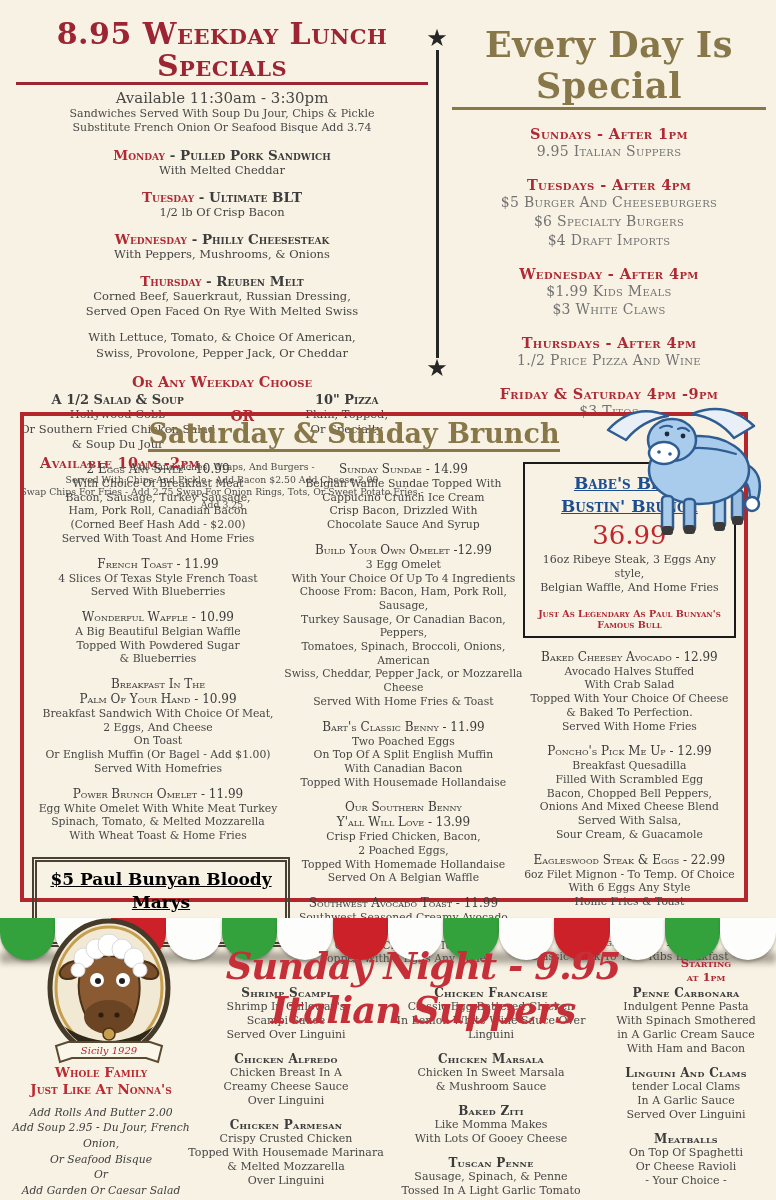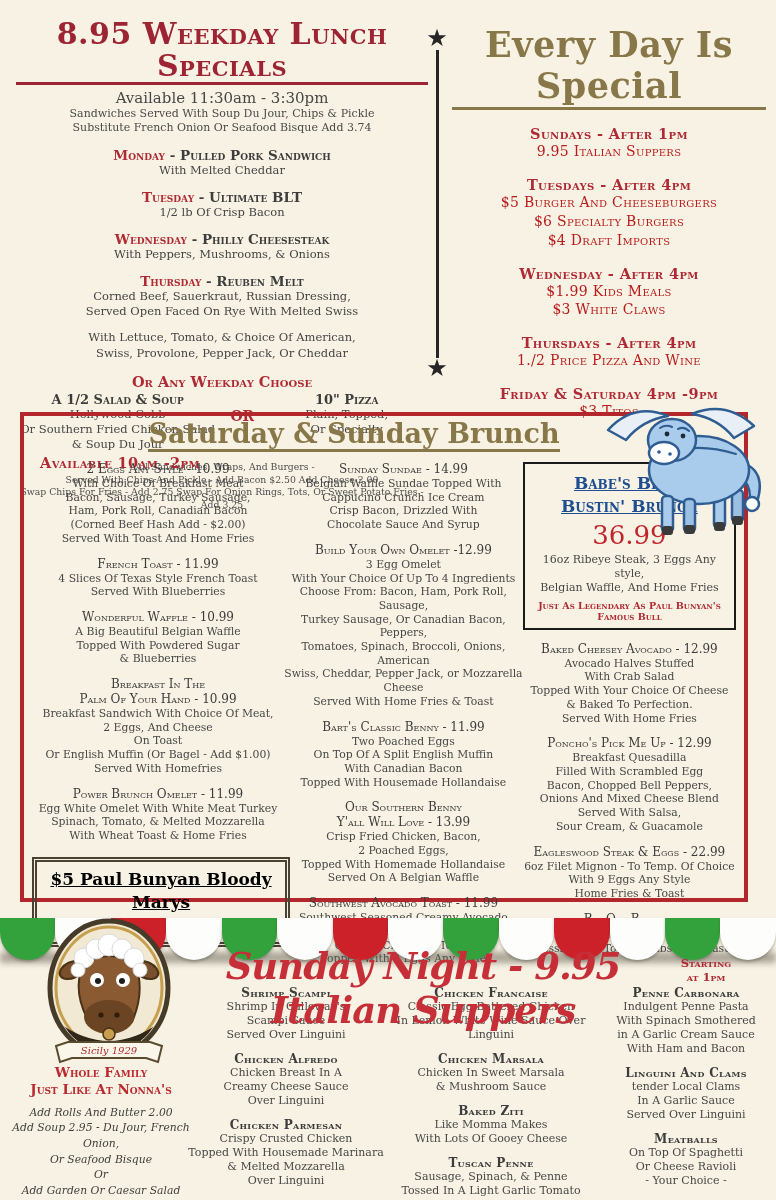--- a/index.html
+++ b/index.html
@@ -49,21 +49,21 @@
 
   
   .everyday{position:absolute;left:452px;top:24px;width:314px;text-align:center;}
   .ed-title{
     display:inline-block;font-size:35px;font-weight:bold;color:var(--olive);
     letter-spacing:.5px;border-bottom:3px solid var(--olive);padding-bottom:1px;
     font-family:"DejaVu Serif",serif;
   }
   .ed-list .mi{margin-top:15px;}
   .ed-list .mi-name{font-size:14.5px;font-weight:bold;font-variant:small-caps;color:var(--dayred);letter-spacing:.4px;}
-  .ed-list .mi-line{font-size:14px;line-height:1.35;color:#b91c1c;}
+  .ed-list .mi-line{font-size:14px;line-height:1.35;color:#737373;}
   .ed-list .mi-line.sc{font-variant:small-caps;letter-spacing:.3px;}
   .ed-list .mi-line.small{font-size:10.5px;color:#4a4a4a;}
 
   
   .brunch{position:absolute;left:20px;top:412px;width:728px;height:490px;
     border:4px solid var(--borderred);}
   .brunch-avail{position:absolute;left:16px;top:14px;font-size:14.5px;font-weight:bold;
     font-variant:small-caps;color:var(--dayred);letter-spacing:.4px;margin-top:24px;}
   .brunch-title{position:absolute;left:0;right:60px;top:2px;text-align:center;}
   .brunch-title span{display:inline-block;font-size:27px;font-weight:bold;color:var(--olive);
@@ -80,21 +80,21 @@
   .drinks-box{margin:14px auto 0;width:258px;border:5px double #4a4132;padding:6px 4px;}
   .drinks .mi{margin:0;}
   .drinks .mi-line{font-size:17px;font-weight:bold;color:#000000;text-decoration:underline;
     line-height:1.35;font-family:"DejaVu Serif",serif;}
 
   .babe-box{border:2px solid #1a1a1a;padding:8px 4px 6px;margin-bottom:12px;background:var(--cream);}
   .babe-title{font-size:17px;font-weight:bold;color:var(--blue);font-variant:small-caps;
     text-decoration:underline;line-height:1.35;white-space:pre-line;}
   .babe-price{font-size:26px;color:#c0272d;margin:2px 0 3px;}
   .babe-line{font-size:11px;line-height:1.3;color:#474747;}
-  .babe-tag{margin-top:4px;font-size:9.5px;font-weight:bold;font-variant:small-caps;color:var(--dayred);}
+  .babe-tag{margin-top:12px;font-size:9.5px;font-weight:bold;font-variant:small-caps;color:var(--dayred);}
 
   .bull{position:absolute;left:596px;top:396px;width:172px;height:148px;z-index:5;}
 
   
   .awning{position:absolute;left:0;top:918px;width:776px;height:42px;display:flex;z-index:3;}
   .awning .scallop{flex:1;height:42px;border-radius:0 0 28px 28px;box-shadow:0 2px 3px rgba(60,55,45,.35);}
   .awning-shadow{position:absolute;left:0;top:952px;width:776px;height:11px;
     background:rgba(95,90,78,.5);filter:blur(3px);z-index:2;}
 
   
@@ -332,21 +332,21 @@
               <div class="mi-line">Breakfast Quesadilla</div>
               <div class="mi-line">Filled With Scrambled Egg</div>
               <div class="mi-line">Bacon, Chopped Bell Peppers,</div>
               <div class="mi-line">Onions And Mixed Cheese Blend</div>
               <div class="mi-line">Served With Salsa,</div>
               <div class="mi-line">Sour Cream, &amp; Guacamole</div>
             </div>
             <div class="mi">
               <div class="mi-name">Eagleswood Steak &amp; Eggs - 22.99</div>
               <div class="mi-line">6oz Filet Mignon - To Temp. Of Choice</div>
-              <div class="mi-line">With 9 Eggs Any Style</div>
+              <div class="mi-line">With 6 Eggs Any Style</div>
               <div class="mi-line">Home Fries &amp; Toast</div>
             </div>
             <div class="mi">
               <div class="mi-name">Big Ole Biscuits
 &amp; Sausage Gravy - 10.99</div>
               <div class="mi-line">Classic Stick To Your Ribs Breakfast</div>
             </div>
           </div>
       </div>
     </div>

